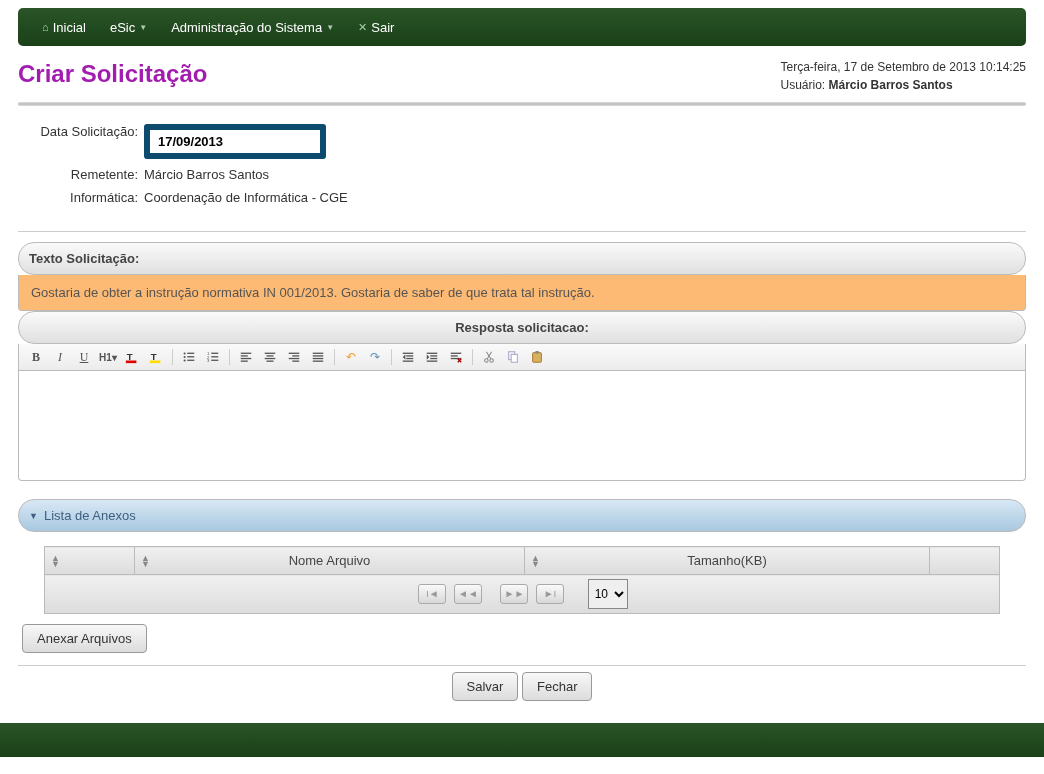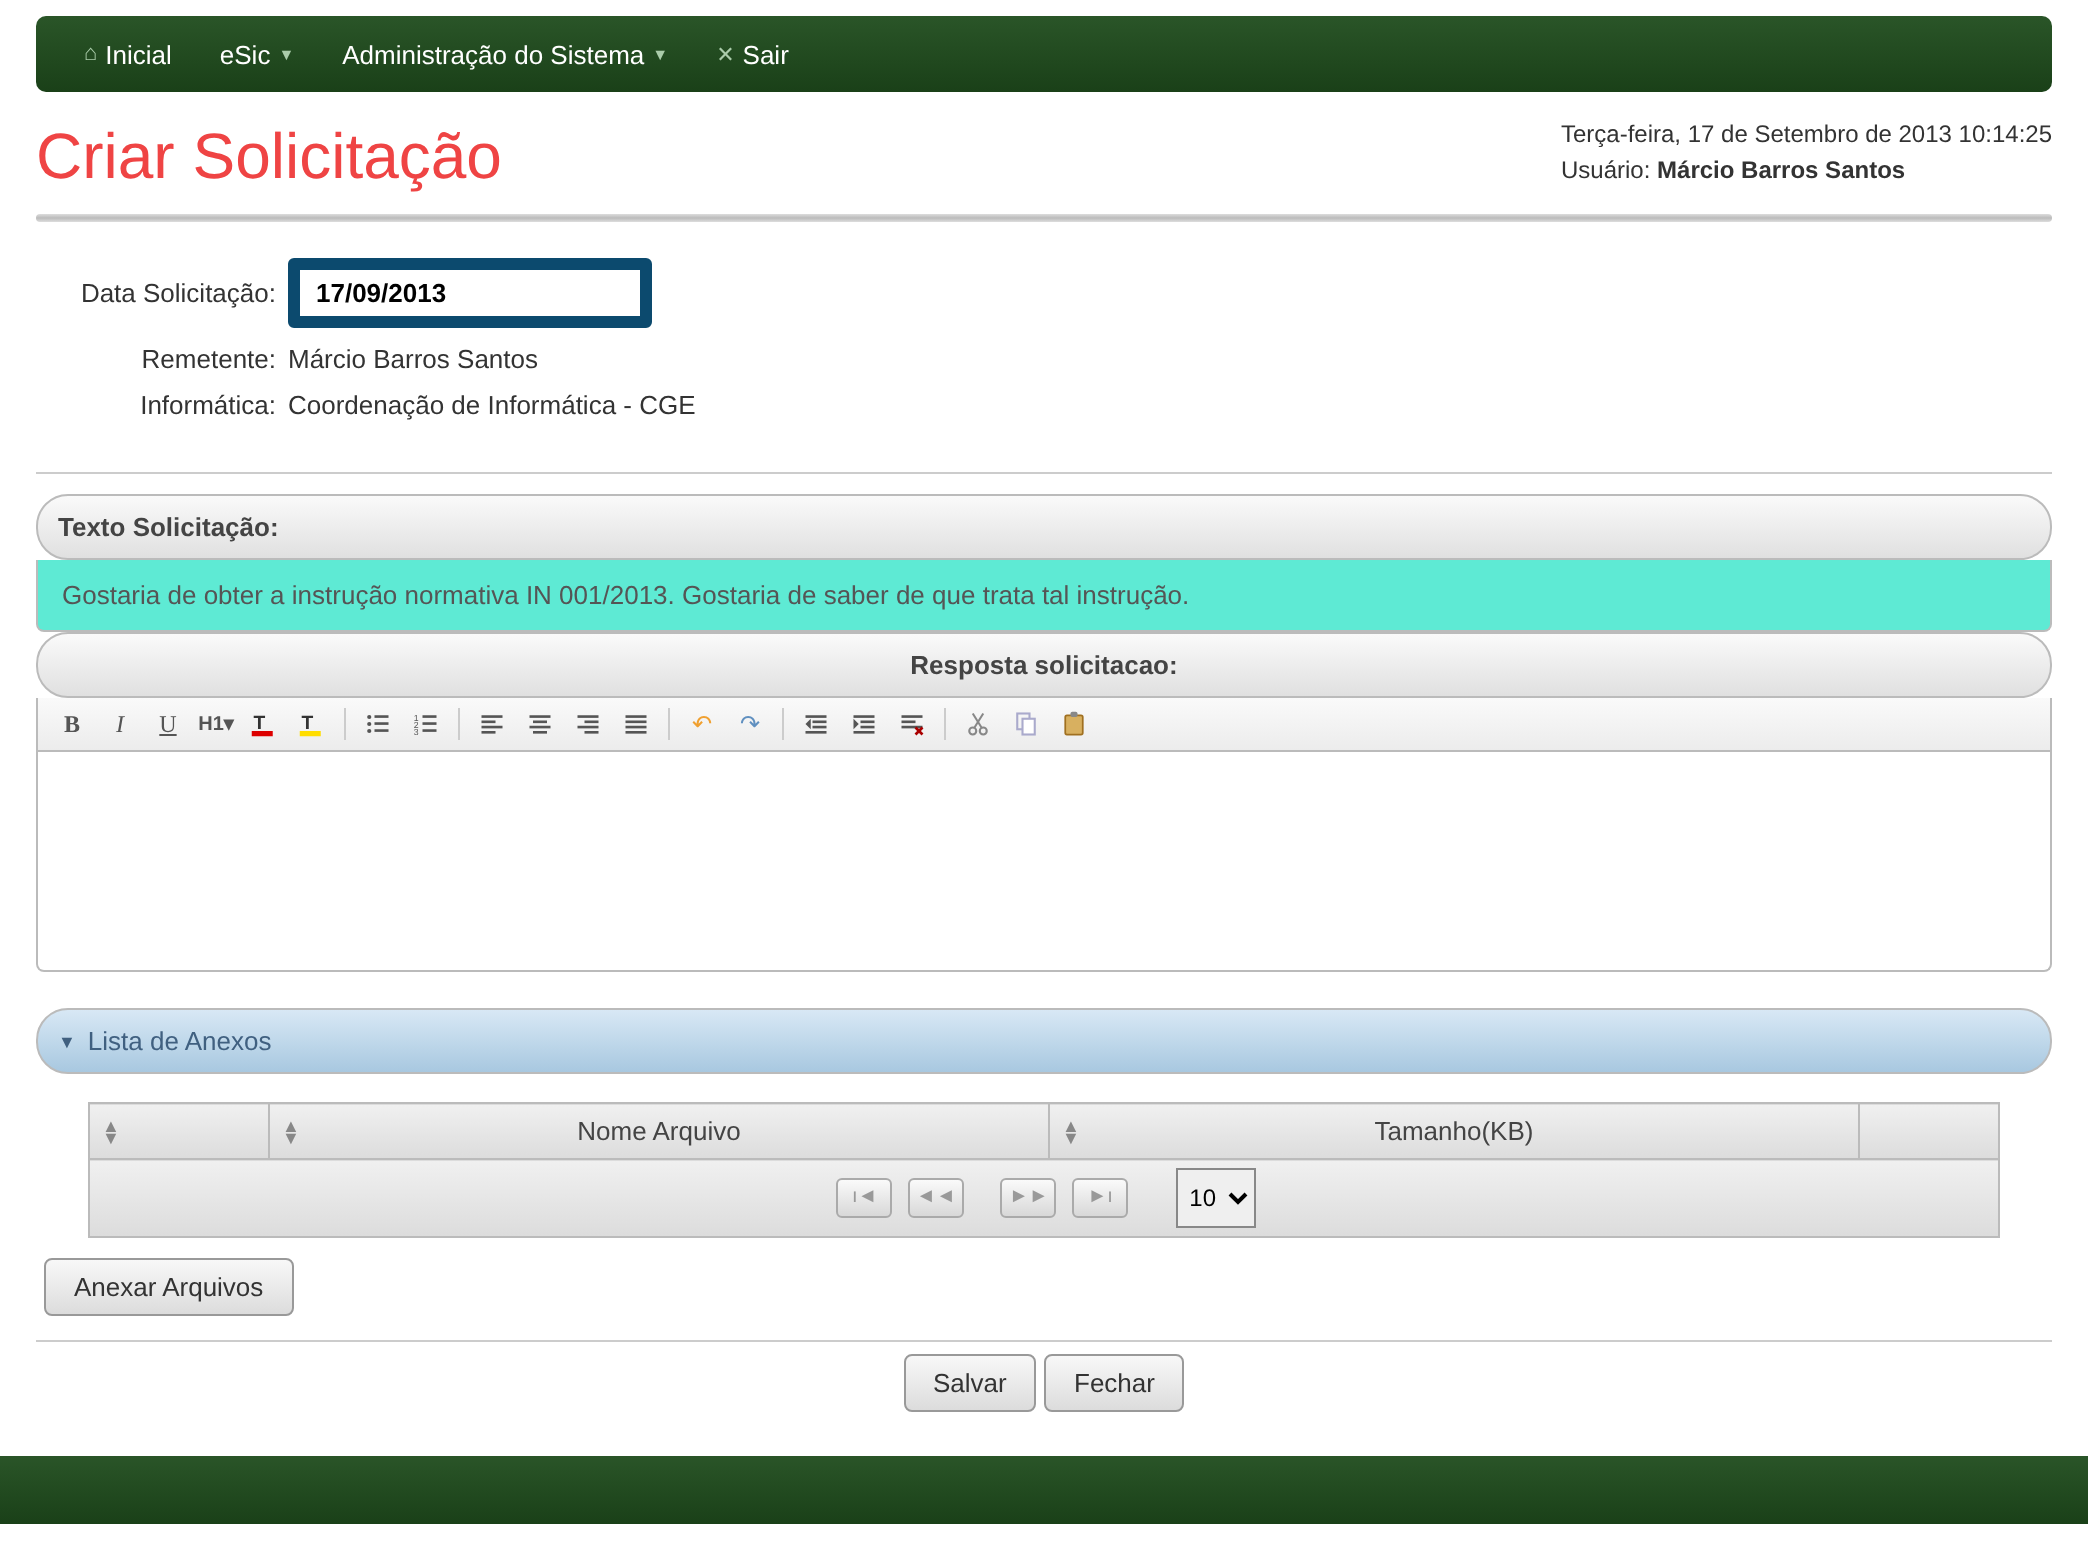--- a/index.html
+++ b/index.html
@@ -3,35 +3,35 @@
 <meta charset="utf-8">
 <style>
 * { box-sizing: border-box; margin: 0; padding: 0; }
 body { font-family: Arial, Helvetica, sans-serif; font-size: 13px; background: #fff; color: #333; }
 .container { width: 1044px; margin: 0 auto; padding: 0 18px; }
 .navbar { background: #1a4018; background: linear-gradient(to bottom, #2a5528 0%, #1a4018 100%); border-radius: 5px; margin-top: 8px; padding: 0 12px; height: 38px; display: flex; align-items: center; }
 .navbar a, .navbar span.nav-item { color: #fff; font-size: 13px; text-decoration: none; padding: 0 12px; cursor: pointer; display: flex; align-items: center; height: 100%; }
 .navbar .nav-caret { margin-left: 4px; font-size: 8px; color: #aaccaa; }
 .navbar .nav-icon { margin-right: 4px; font-size: 11px; color: #aaccaa; }
 .header-row { display: flex; justify-content: space-between; align-items: flex-start; margin-top: 14px; }
-.page-title { font-size: 32px; font-weight: normal; color: #ef4444; }
+.page-title { font-size: 24px; font-weight: bold; color: #a21caf; }
 .header-right { text-align: left; font-size: 12px; }
 .header-right .user-line { margin-top: 4px; }
 .header-right .user-name { font-weight: bold; }
 hr.thick { border: none; height: 4px; background: linear-gradient(to bottom, #ddd 0%, #bbb 50%, #ddd 100%); border-radius: 2px; margin-top: 10px; }
 .form-section { padding: 18px 8px 12px 8px; }
-.form-row { display: flex; align-items: center; margin-bottom: 8px; }
+.form-row { display: flex; align-items: flex-start; margin-bottom: 8px; }
 .form-row .label { width: 118px; text-align: right; padding-right: 6px; font-size: 13px; }
 .form-row .value { font-size: 13px; }
 .date-input { border: 6px solid #0c4a6e; border-radius: 3px; padding: 4px 8px; font-weight: bold; width: 182px; font-size: 13px; }
 hr.thin { border: none; border-top: 1px solid #ccc; margin: 6px 0; }
 .panel-header { background: linear-gradient(to bottom, #fafafa 0%, #e0e0e0 100%); border: 1px solid #bbb; border-radius: 16px; padding: 8px 10px; font-size: 13px; font-weight: bold; color: #444; }
 .panel-header.blue { background: linear-gradient(to bottom, #d8e8f5 0%, #a8c8e0 100%); color: #406080; font-weight: normal; display: flex; align-items: center; }
 .panel-header.blue .caret { margin-right: 6px; font-size: 9px; color: #406080; }
-.panel-body-text { border: 1px solid #bbb; border-top: none; border-radius: 0 0 4px 4px; padding: 10px 12px; font-size: 13px; color: #555; background: #5eead4; }
+.panel-body-text { border: 1px solid #bbb; border-top: none; border-radius: 0 0 4px 4px; padding: 10px 12px; font-size: 13px; color: #555; background: #fdba74; }
 .toolbar { background: linear-gradient(to bottom, #fafafa 0%, #ececec 100%); border: 1px solid #bbb; border-top: none; padding: 3px 6px; display: flex; align-items: center; gap: 2px; }
 .toolbar .tb { width: 22px; height: 20px; display: flex; align-items: center; justify-content: center; font-size: 12px; cursor: pointer; border-radius: 2px; color: #555; }
 .toolbar .tb svg { width: 14px; height: 14px; }
 .toolbar .sep { width: 1px; height: 16px; background: #ccc; margin: 0 3px; }
 .editor-area { border: 1px solid #bbb; border-top: none; border-radius: 0 0 4px 4px; min-height: 110px; background: #fff; }
 .attach-table-wrap { padding: 14px 26px 8px 26px; }
 .attach-table { width: 100%; border-collapse: collapse; }
 .attach-table th { background: linear-gradient(to bottom, #f0f0f0 0%, #dcdcdc 100%); border: 1px solid #bbb; padding: 6px 8px; font-size: 13px; font-weight: normal; color: #444; position: relative; }
 .attach-table th .sort { position: absolute; left: 6px; top: 50%; transform: translateY(-50%); font-size: 9px; color: #888; display:flex; flex-direction:column; line-height:6px;}
 .attach-table td { border: 1px solid #bbb; padding: 8px 10px; font-size: 13px; background: #fff; }

